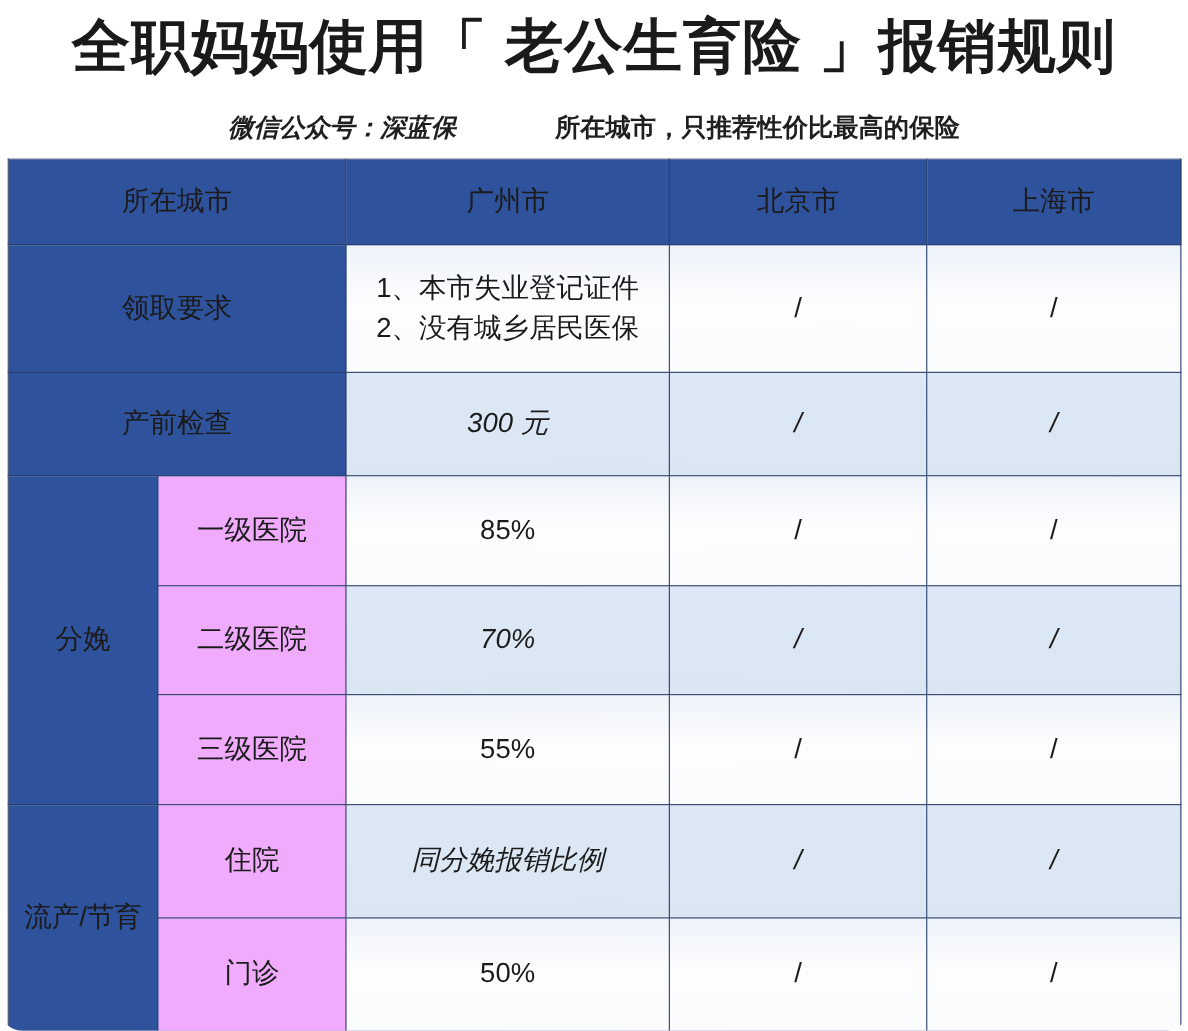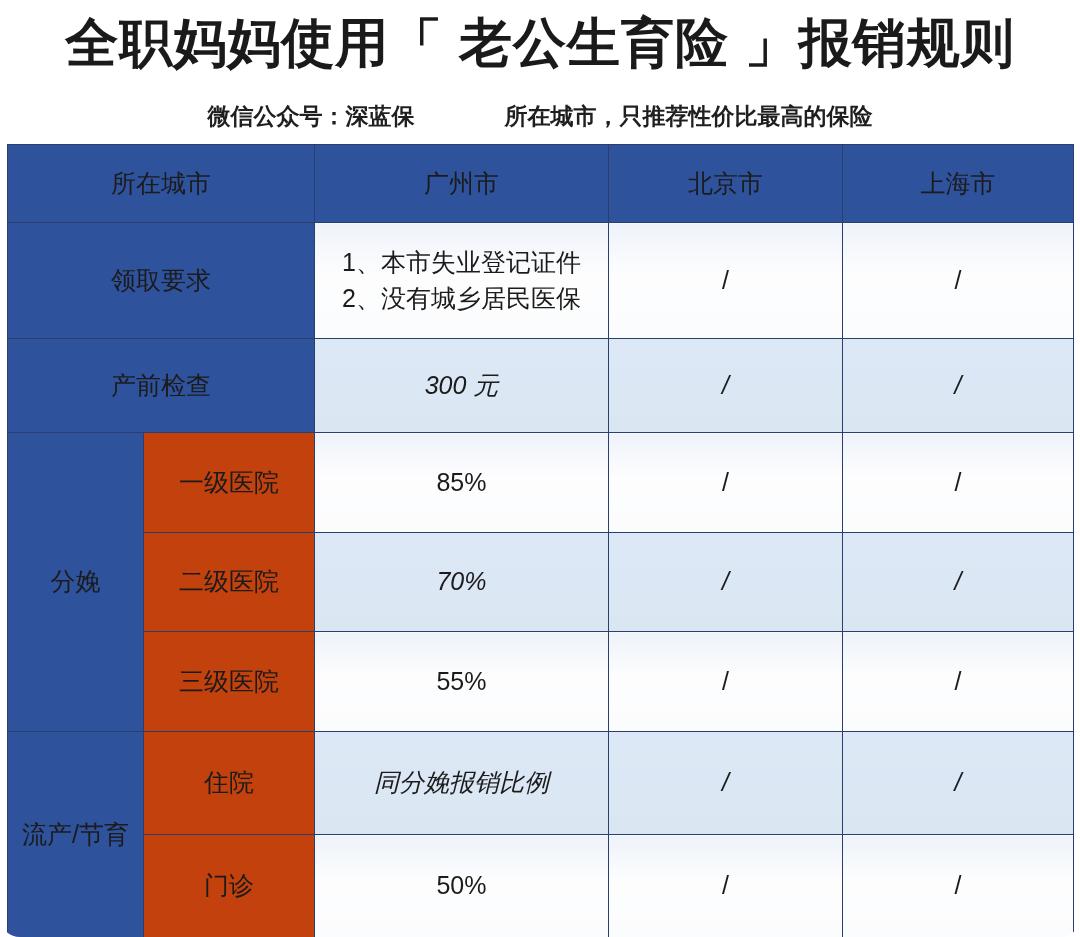--- a/index.html
+++ b/index.html
@@ -53,21 +53,21 @@
     justify-content: center;
     align-items: center;
   }
   #subtitle-row .sub {
     font-size: 23px;
     font-weight: bold;
     color: #1f1f1f;
     white-space: nowrap;
     line-height: 34px;
   }
-  #subtitle-left  { margin-right: 90px; }
+  #subtitle-left  { margin-right: 90px; font-style: italic; }
 
   
   #wm-layer {
     position: absolute;
     left: 7px; top: 144px;
     width: 1066px;
     height: 793px;
     overflow: hidden;
     pointer-events: none;
     z-index: 3;
@@ -126,21 +126,21 @@
   
   .th {
     background: #2f529d;
     color: #ffffff;
     font-size: 26px;
     height: 78px;
   }
 
   
   .lbl {
-    background: #c2410c;
+    background: #f0abfc;
     color: #ffffff;
     font-size: 26px;
   }
   .lbl-gold {
     background: #2f529d;
     color: #f3b317;
     font-size: 26px;
     font-weight: normal;
   }
 

